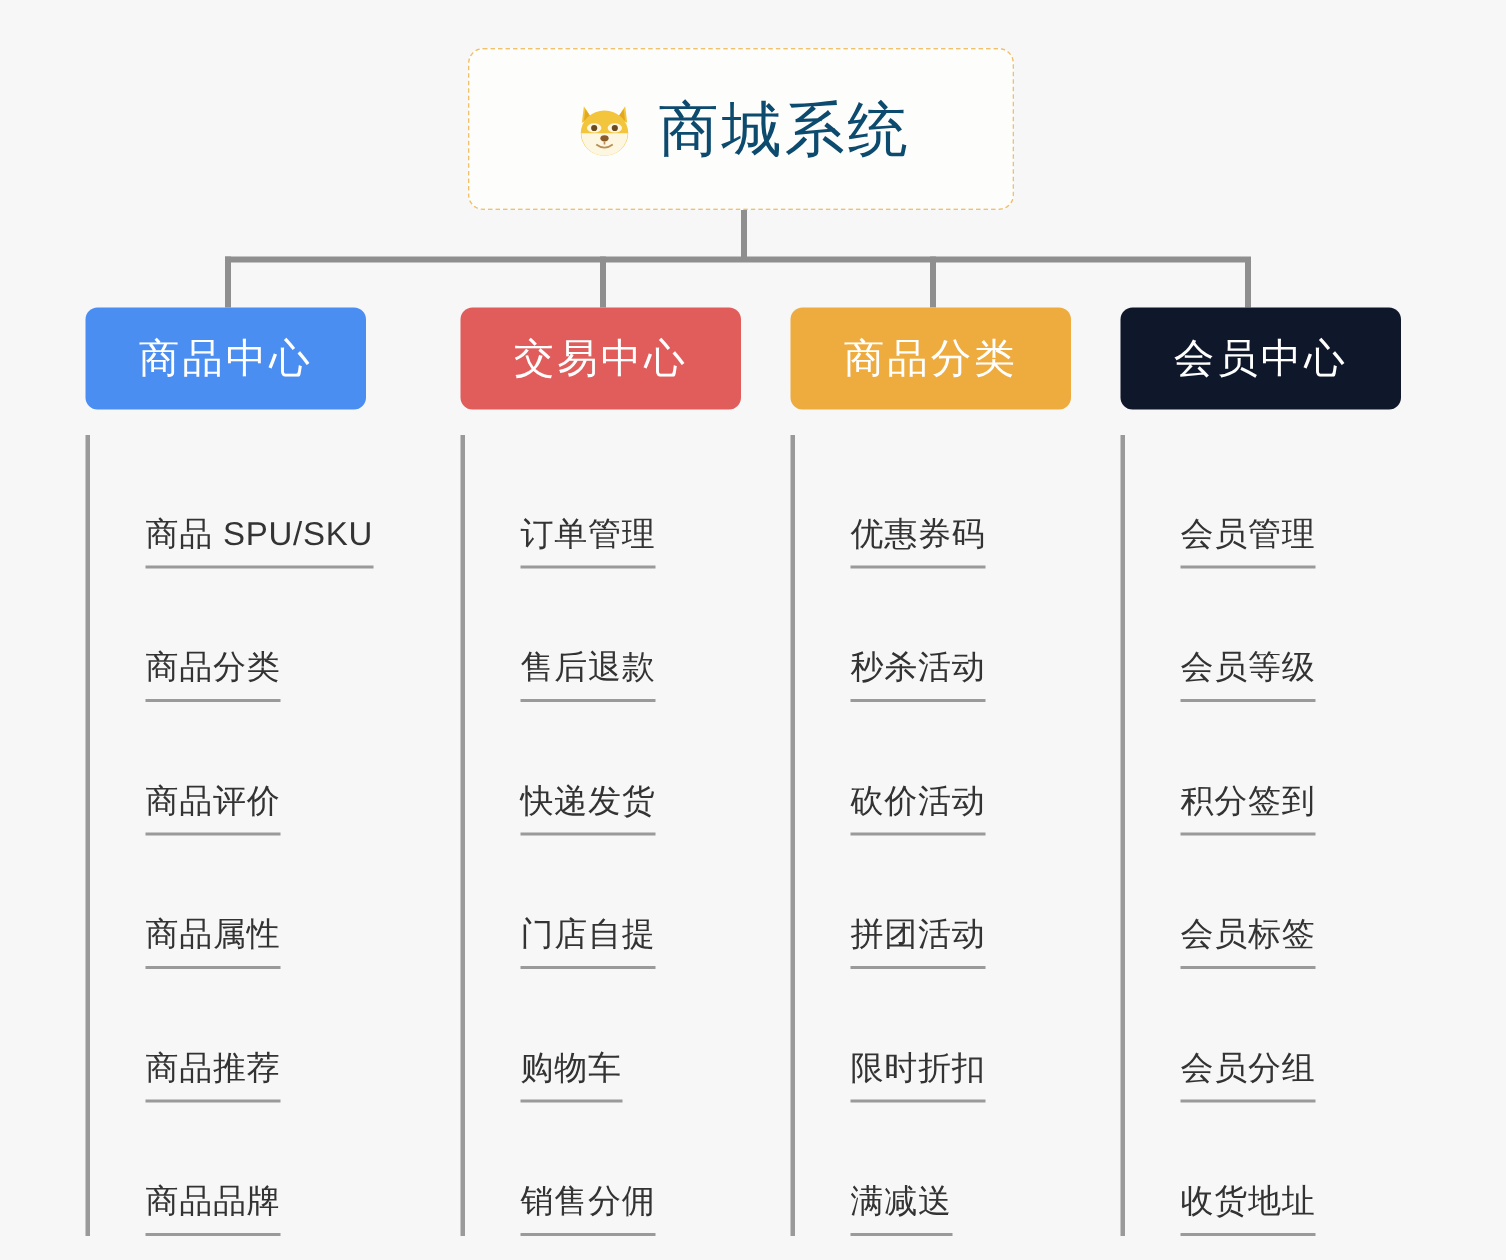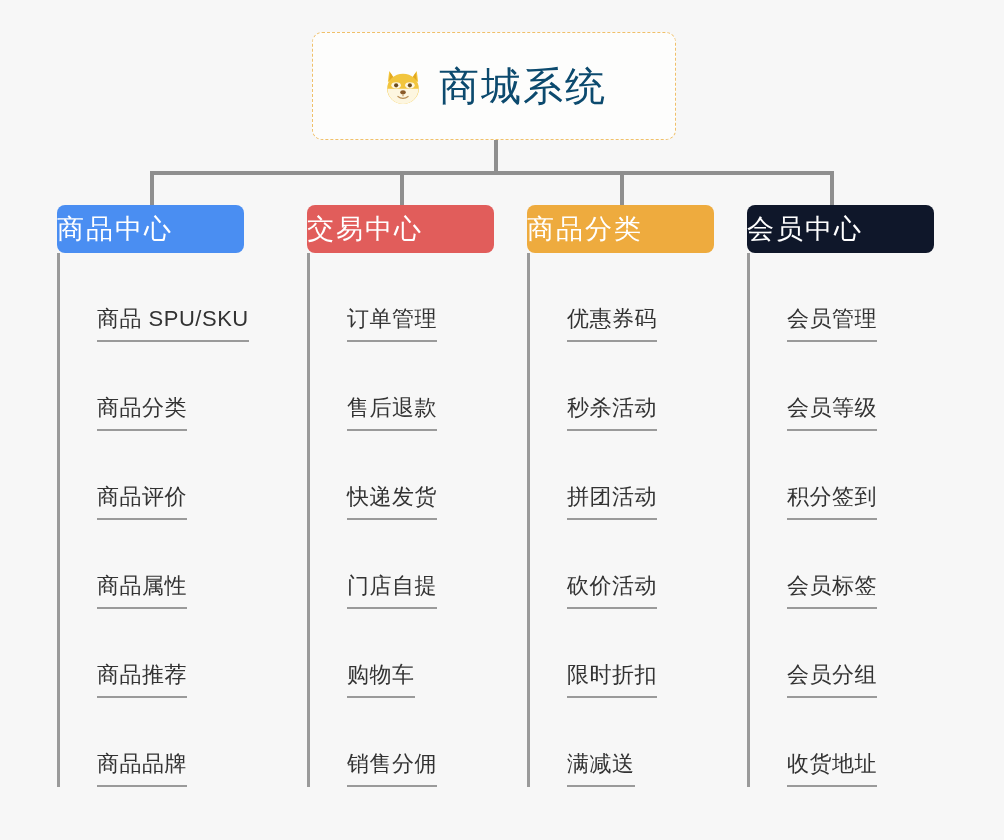--- a/index.html
+++ b/index.html
@@ -73,36 +73,36 @@
     height: 34px;
   }
 
   
   .column {
     position: absolute;
     top: 205px;
   }
   .cat-header {
     box-sizing: border-box;
-    height: 48px;
+    height: 68px;
     border-radius: 8px;
     display: flex;
     align-items: center;
-    justify-content: flex-start;
+    justify-content: center;
     color: #ffffff;
     font-size: 27px;
     letter-spacing: 2px;
     white-space: nowrap;
     font-family: Liberation Serif, serif;
   }
 
   
   .leaf-list {
     position: relative;
-    margin-top: 0;
+    margin-top: 17px;
     padding-left: 13px;
     border-left: 3px solid #9a9a9a;
   }
   .leaf-item {
     position: relative;
     height: 89px;
     box-sizing: border-box;
     display: flex;
     align-items: flex-end;
     padding-left: 24px;
@@ -207,24 +207,24 @@
       <span>商品分类</span>
     </div>
     <div class="leaf-list">
       <div class="leaf-item">
           <span class="leaf-label">优惠券码</span>
         </div>
       <div class="leaf-item">
           <span class="leaf-label">秒杀活动</span>
         </div>
       <div class="leaf-item">
+          <span class="leaf-label">砍价活动</span>
+        </div>
+      <div class="leaf-item">
           <span class="leaf-label">拼团活动</span>
-        </div>
-      <div class="leaf-item">
-          <span class="leaf-label">砍价活动</span>
         </div>
       <div class="leaf-item">
           <span class="leaf-label">限时折扣</span>
         </div>
       <div class="leaf-item">
           <span class="leaf-label">满减送</span>
         </div>
     </div>
   </div>
 

